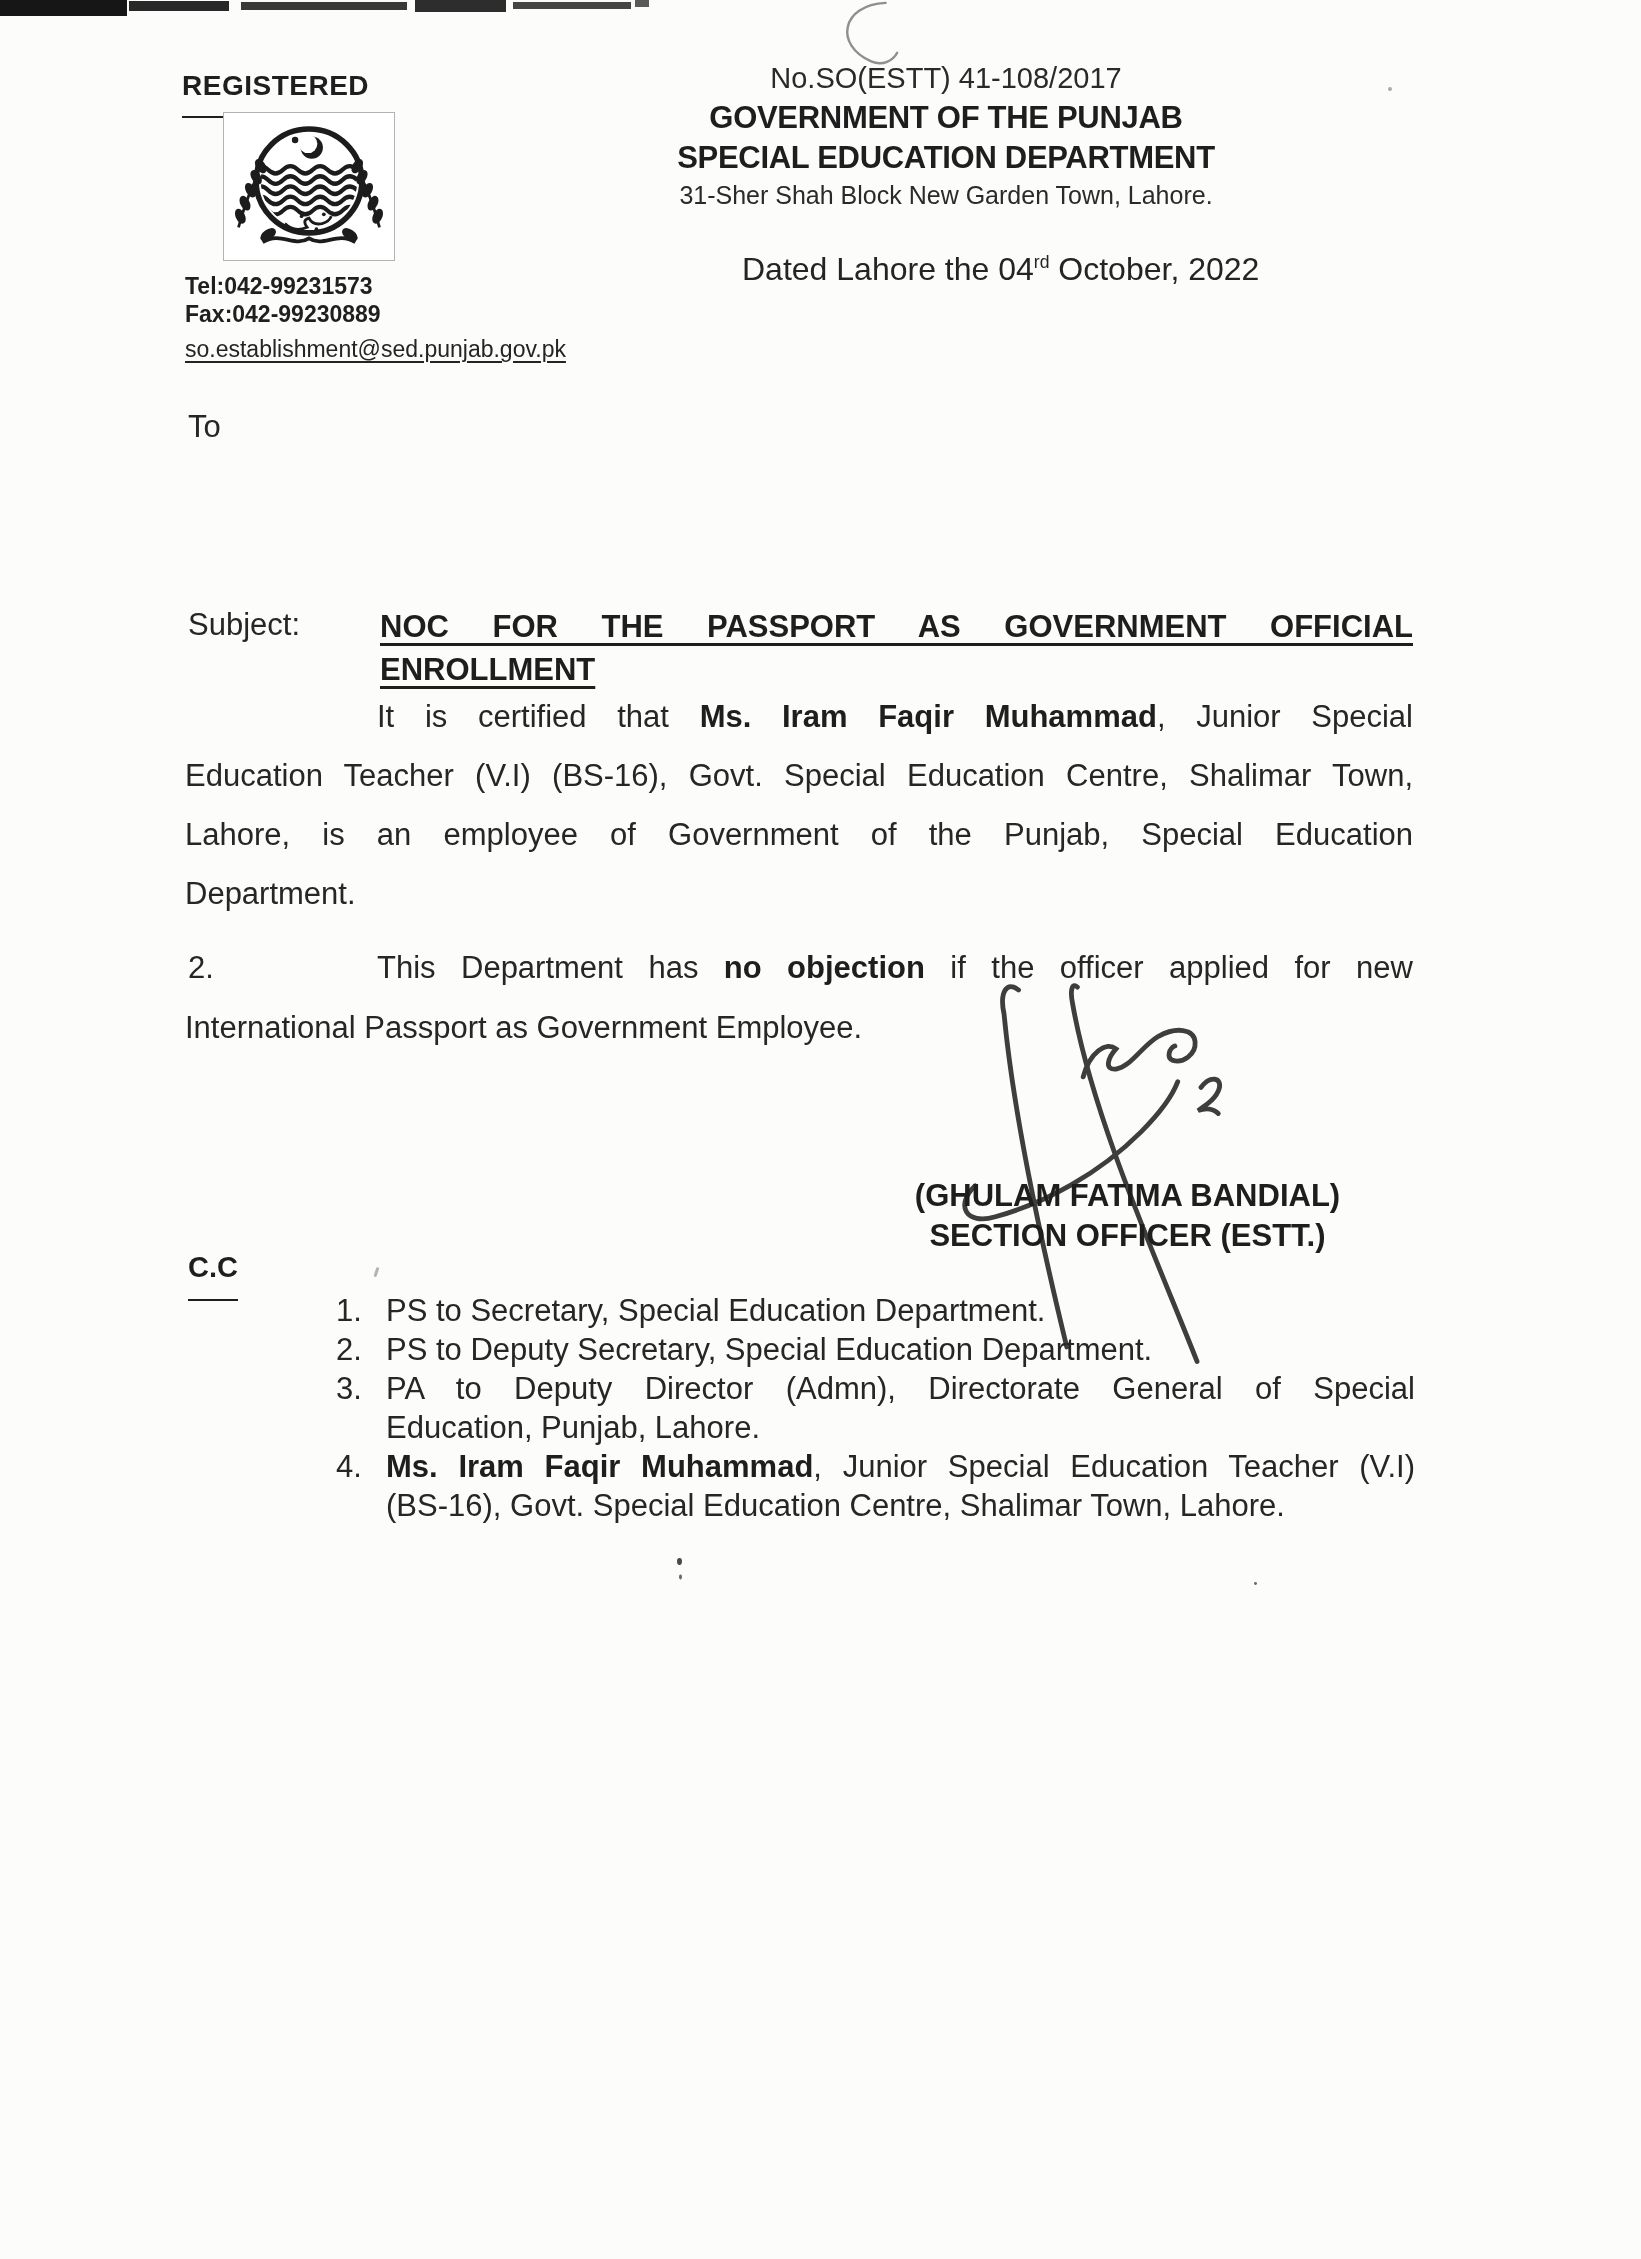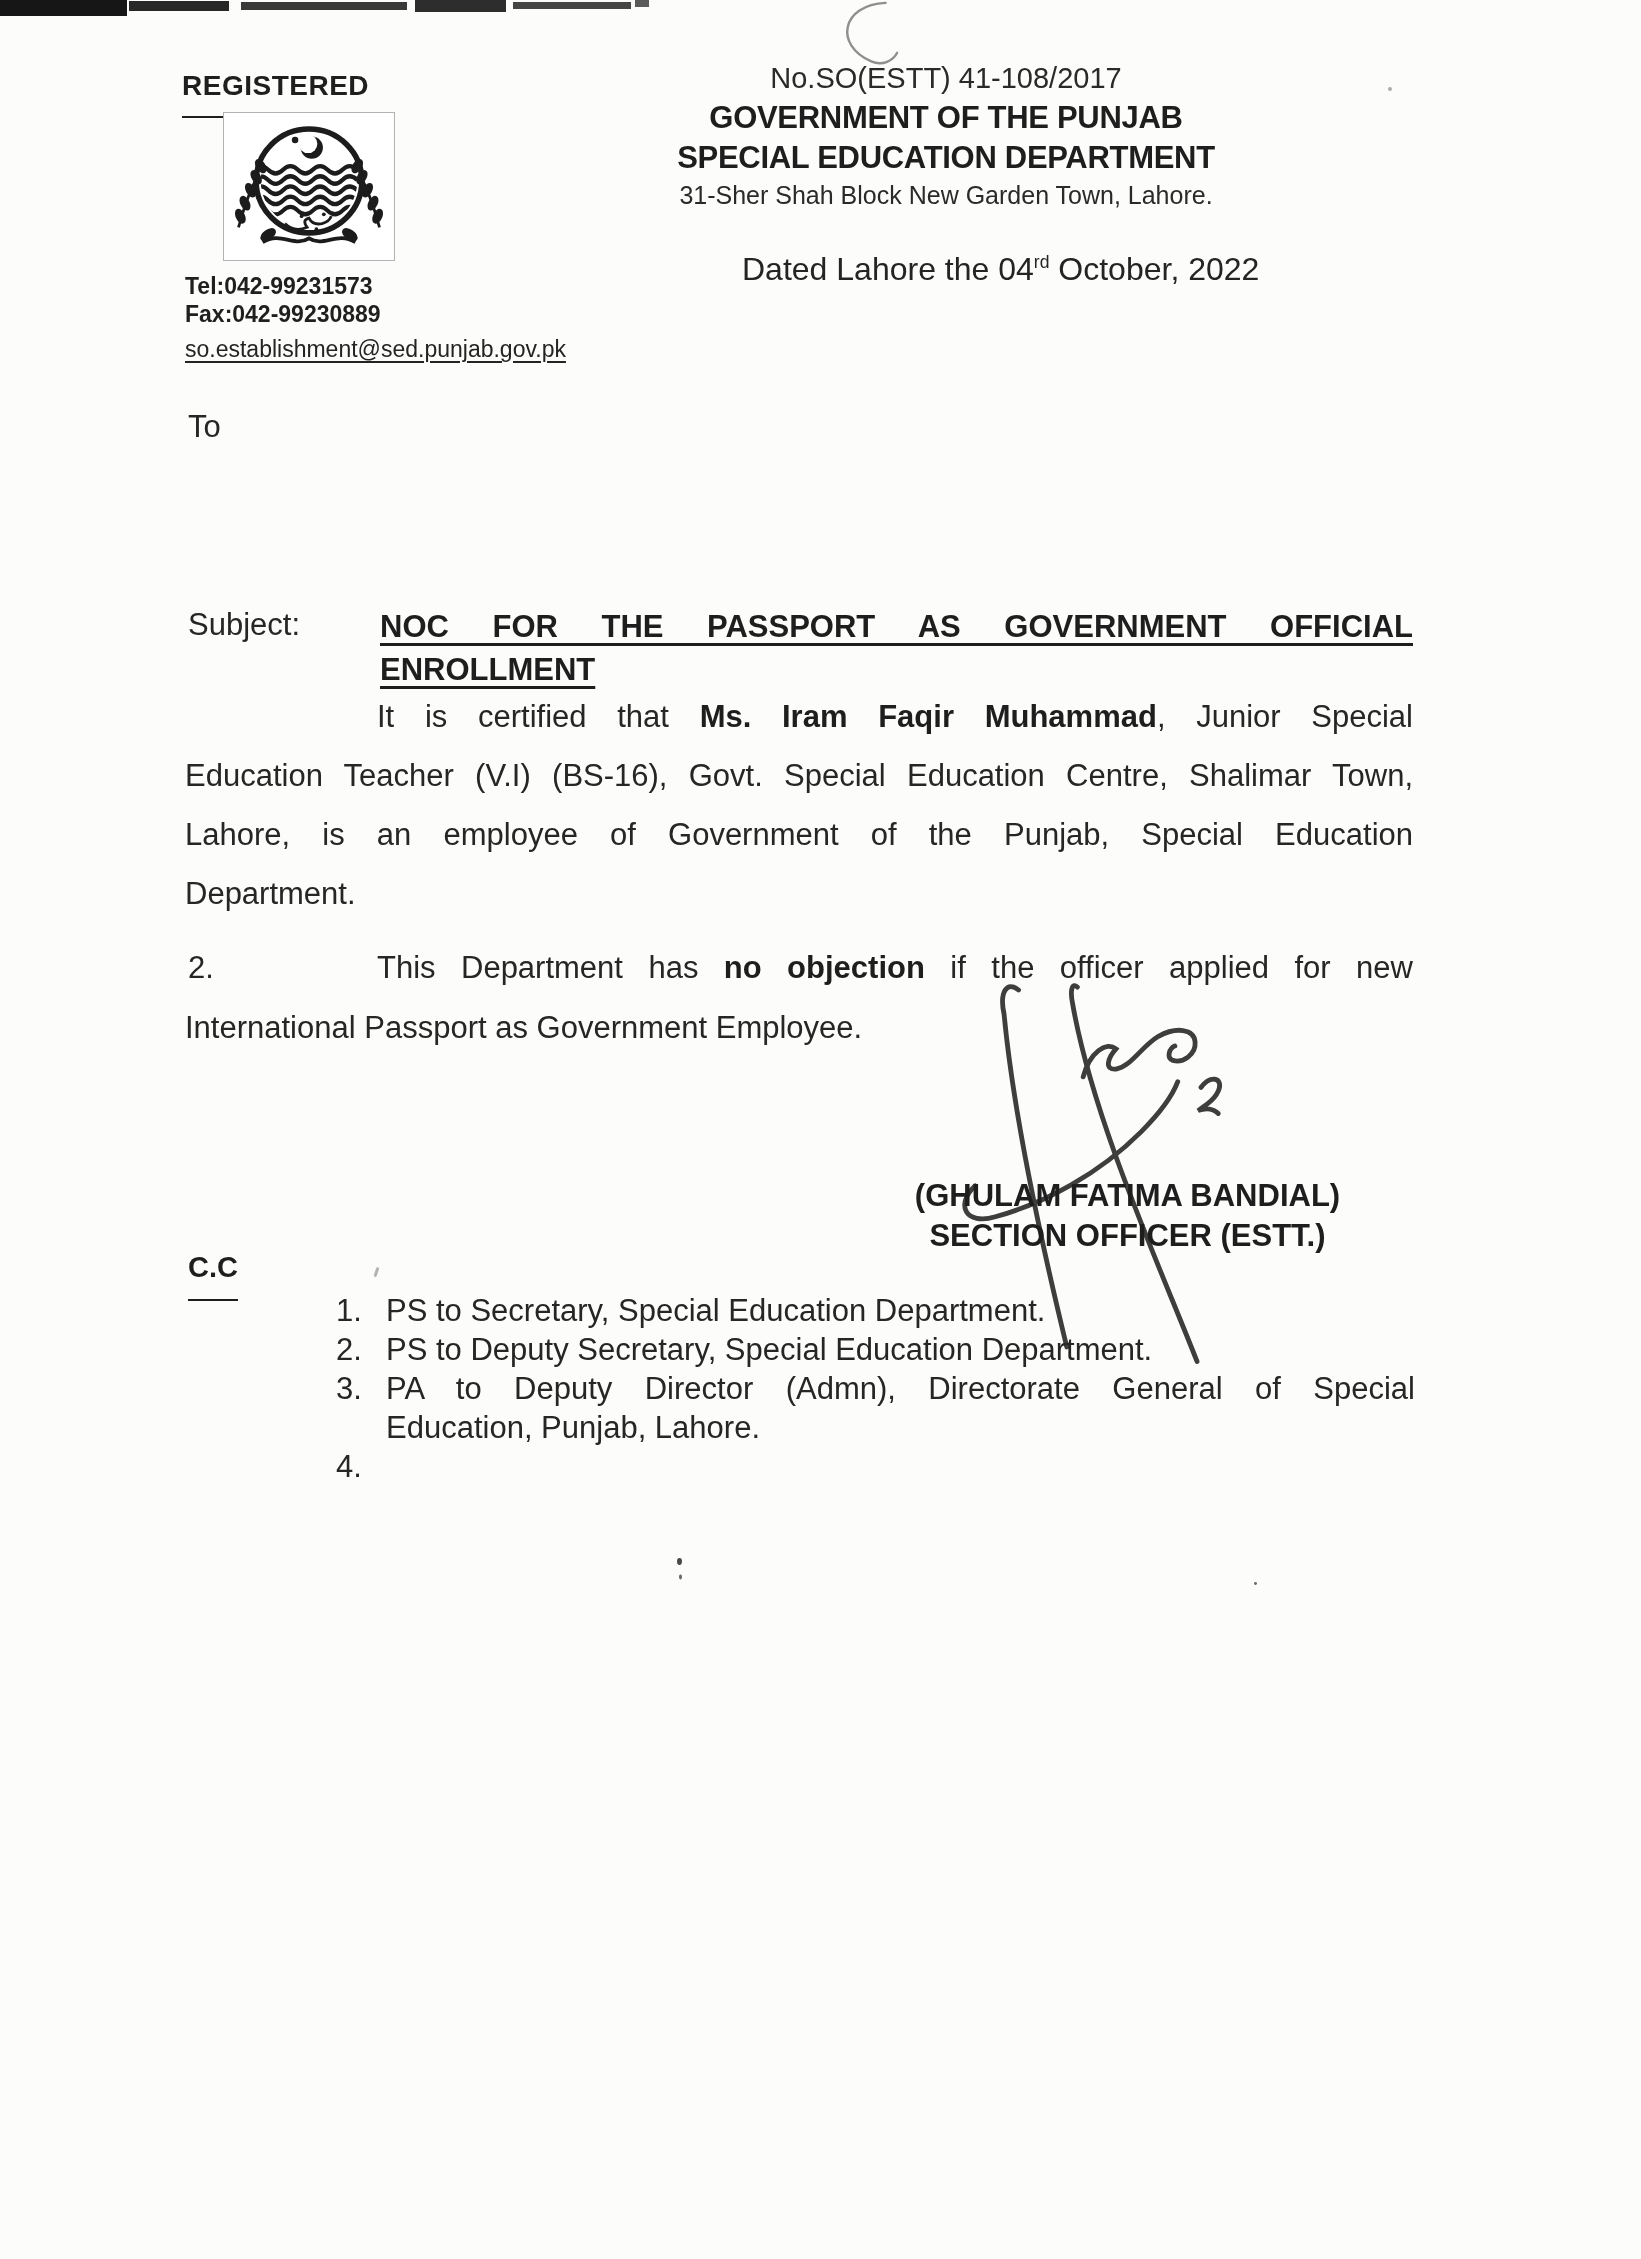--- a/index.html
+++ b/index.html
@@ -231,20 +231,22 @@
     <div class="cc-row">
       <span class="cc-num">3.</span>
       <div class="cc-content">
         <div class="cc-line jline">PA to Deputy Director (Admn), Directorate General of Special</div>
         <div class="cc-line">Education, Punjab, Lahore.</div>
       </div>
     </div>
     <div class="cc-row">
       <span class="cc-num">4.</span>
       <div class="cc-content">
+        <div class="cc-line jline"><span class="b">Ms. Iram Faqir Muhammad</span><span>, Junior Special Education Teacher (V.I)</span></div>
+        <div class="cc-line">(BS-16), Govt. Special Education Centre, Shalimar Town, Lahore.</div>
       </div>
     </div>
   </div>
 
   <div class="colon-speck" style="left:677px; top:1558px;"></div>
   <div class="speck-dot" style="left:1254px; top:1582px; width:2.9px; height:2.9px;"></div>
 
 </div>
 
 

